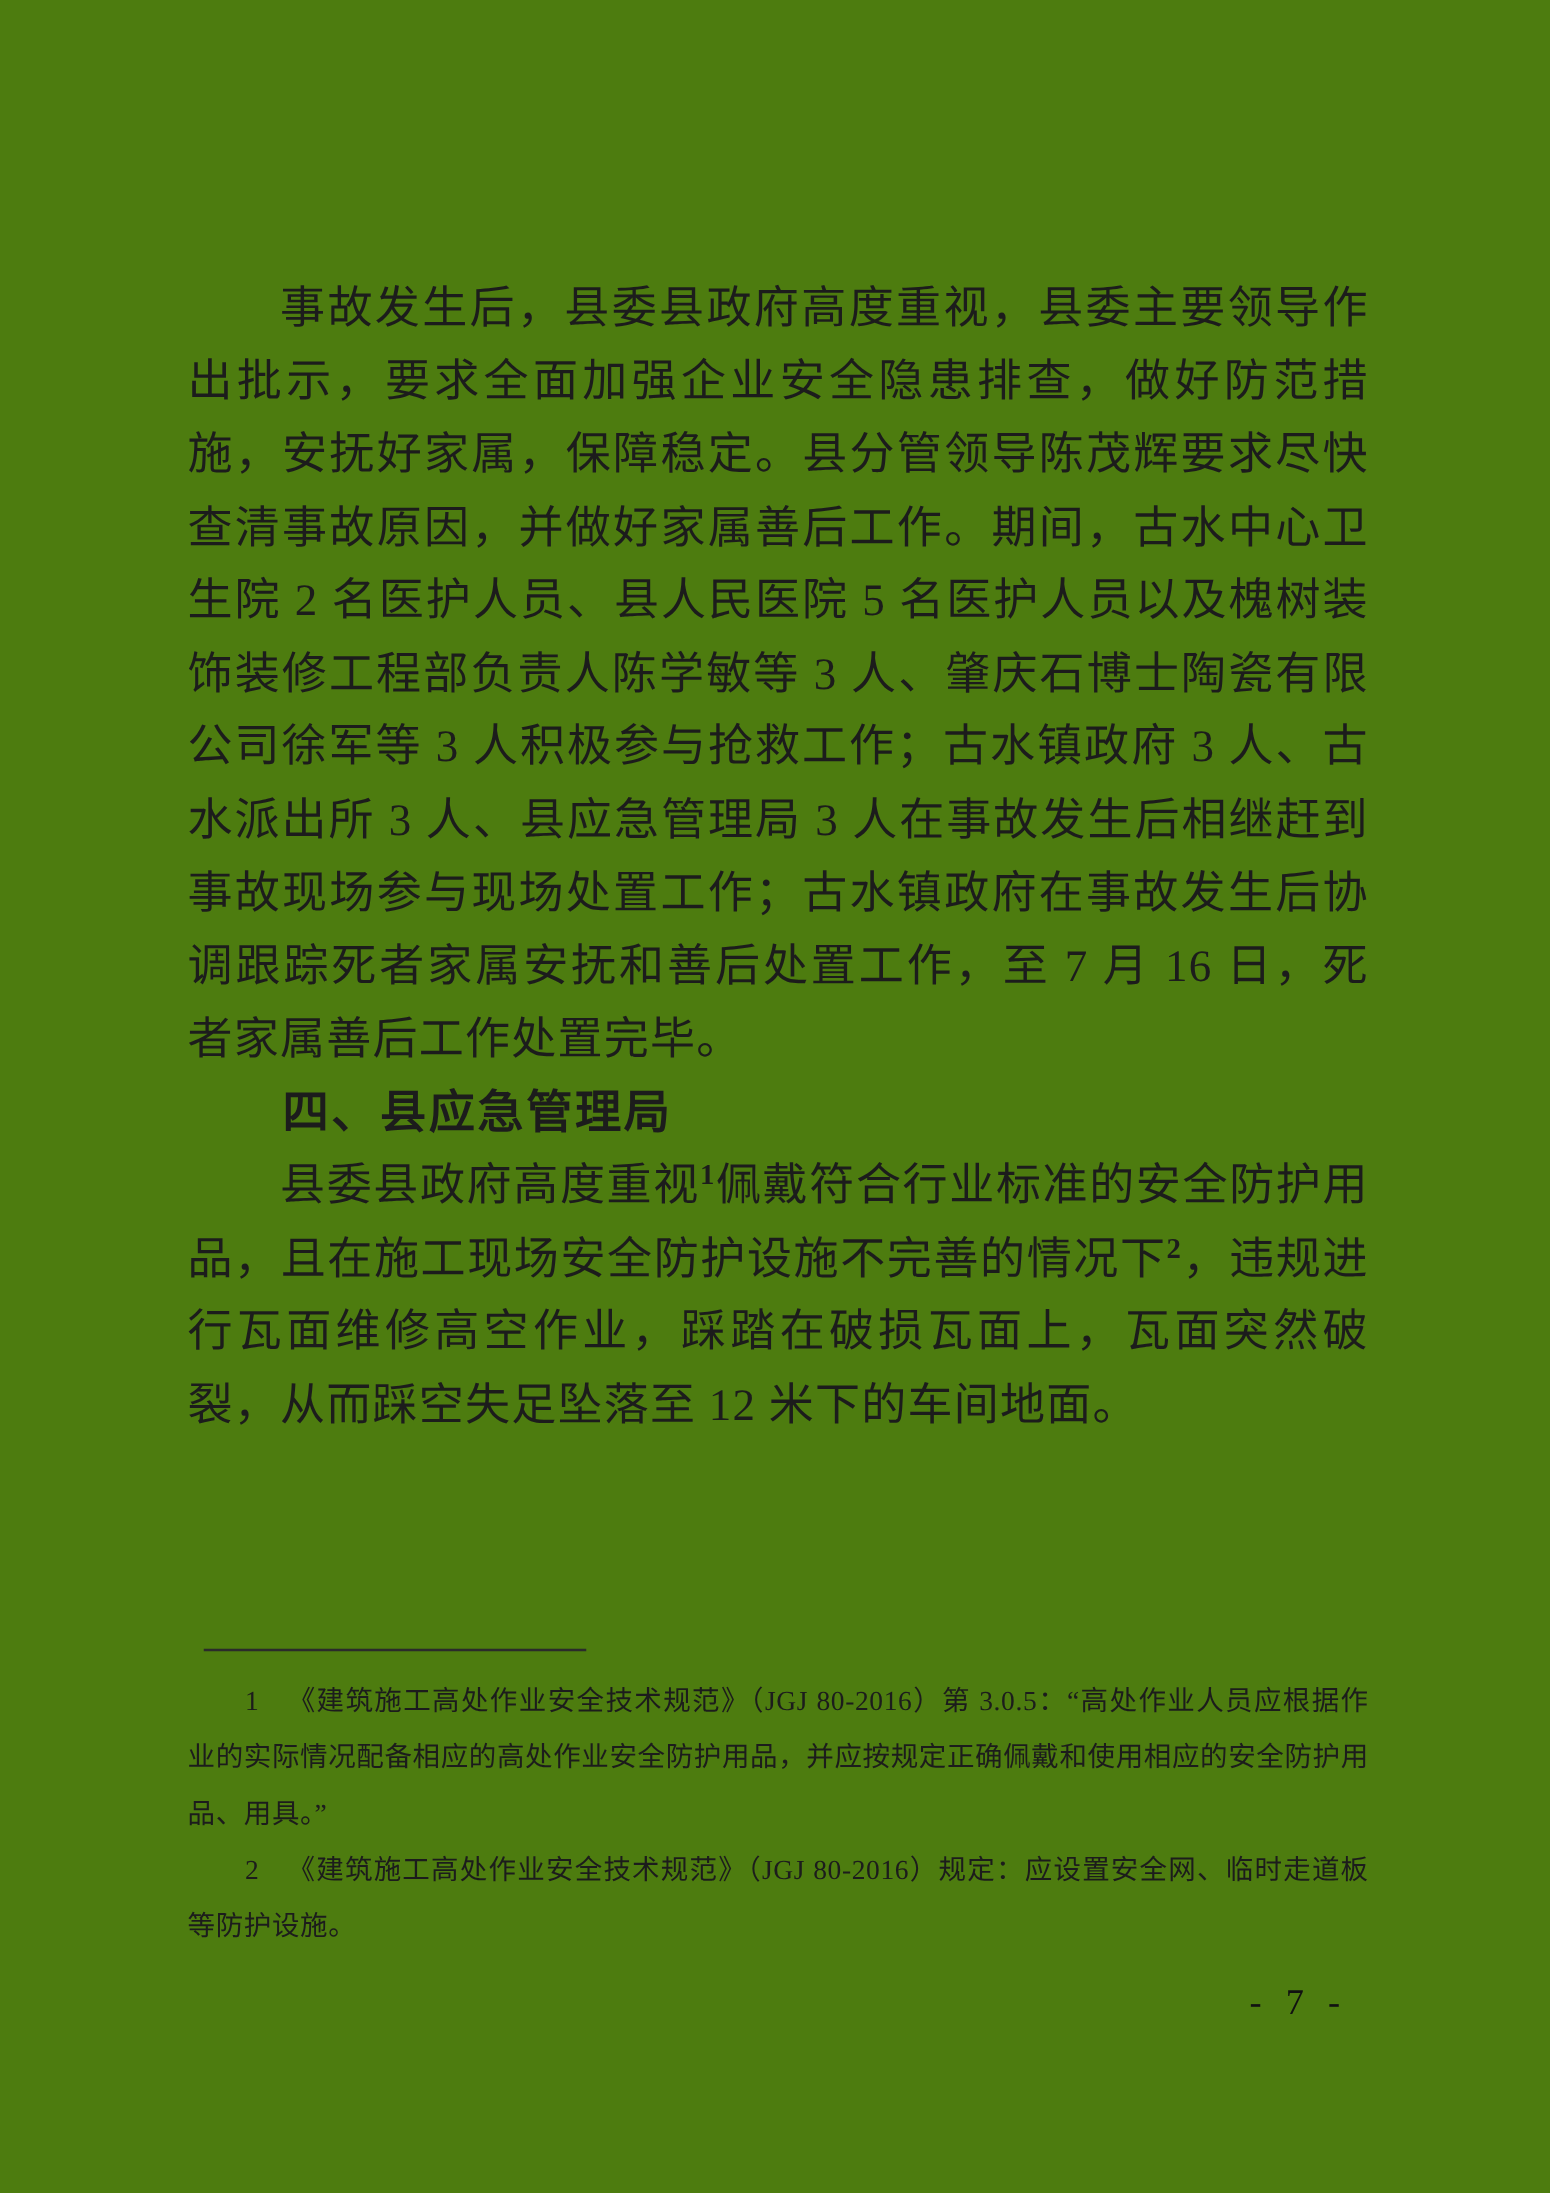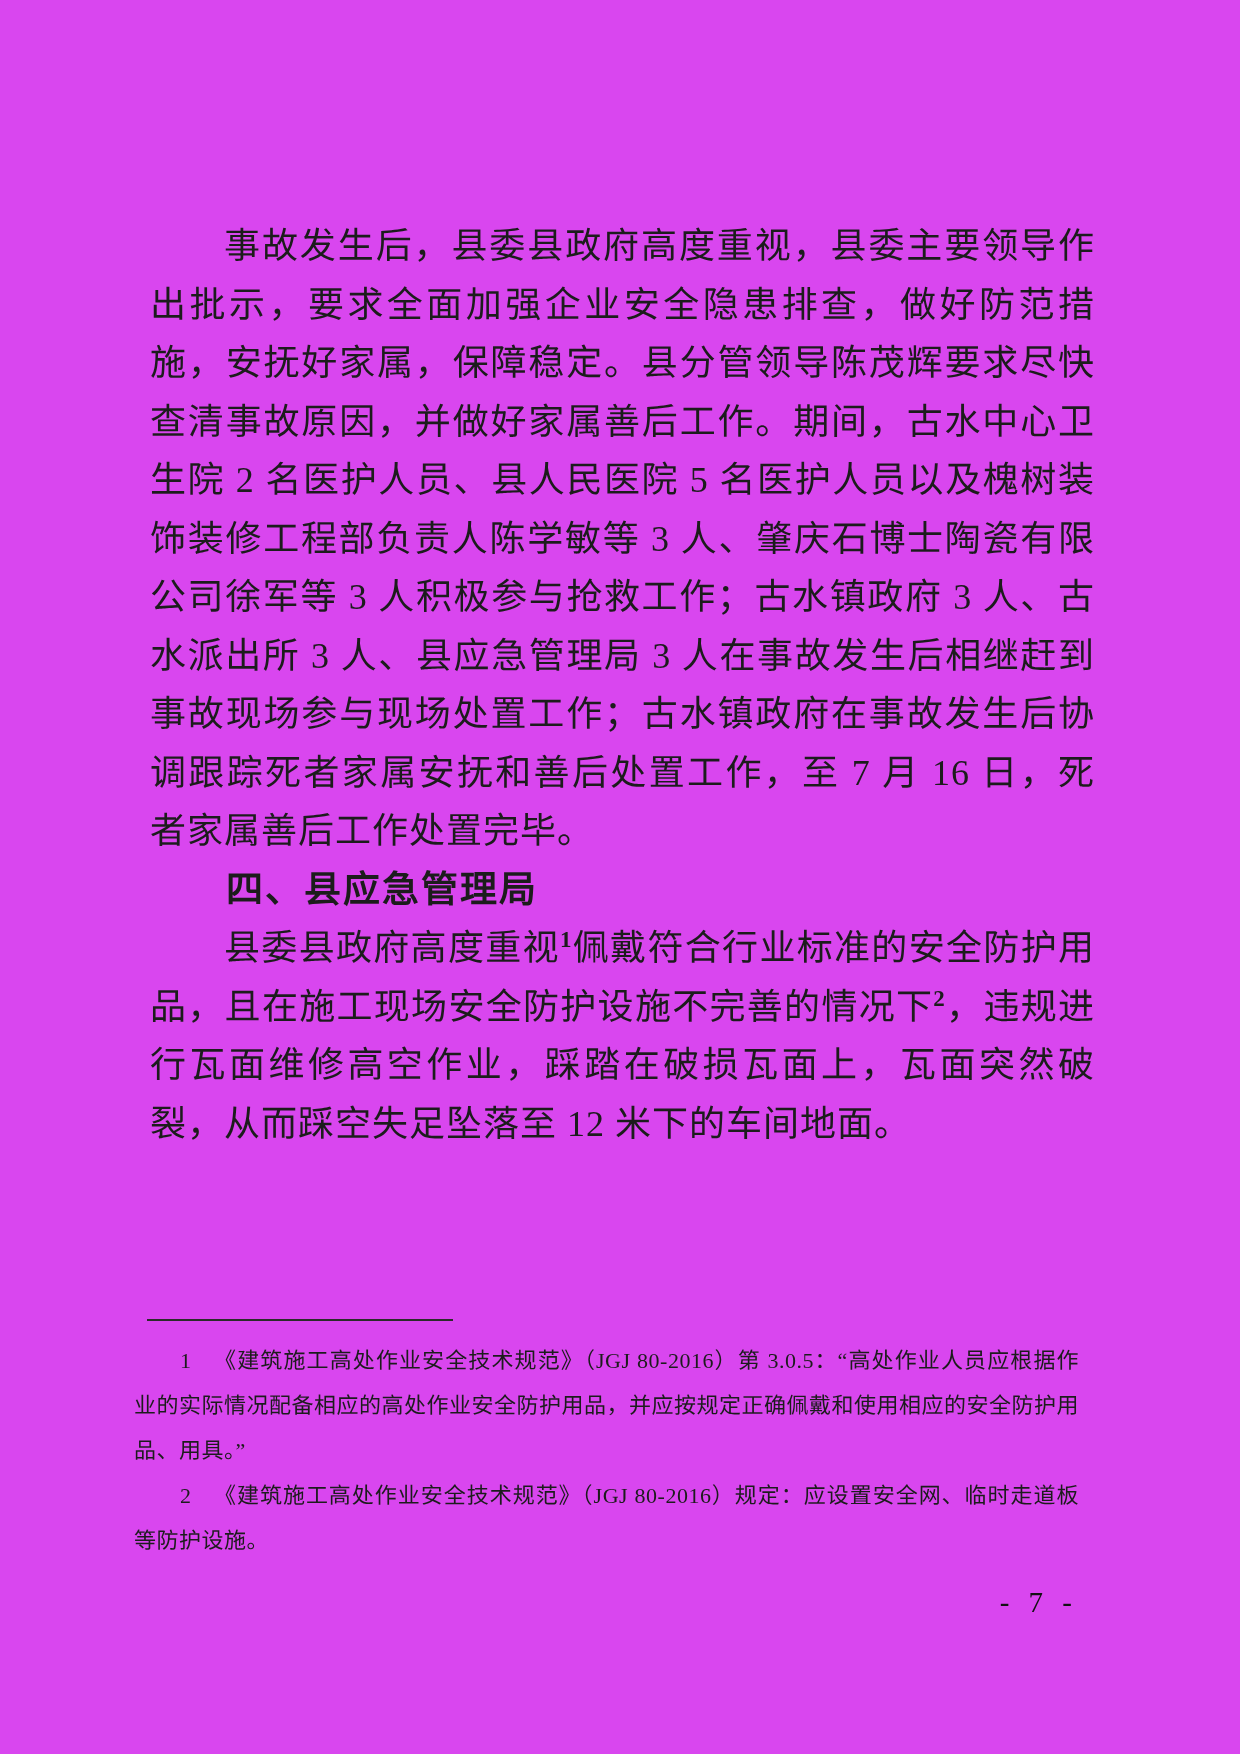--- a/index.html
+++ b/index.html
@@ -4,21 +4,21 @@
 <style>
   html, body {
     margin: 0;
     padding: 0;
     background: #ffffff;
   }
   .page {
     position: relative;
     width: 1240px;
     height: 1754px;
-    background: #d946ef;
+    background: #4d7c0f;
     color: #1c1c1c;
     font-family: "Liberation Serif", "DejaVu Serif", serif;
     overflow: hidden;
   }
   .content {
     position: absolute;
     top: 217px;
     left: 150px;
     width: 945px;
   }
@@ -50,21 +50,21 @@
   }
   sup.fnref {
     font-size: 23px;
     font-weight: bold;
     line-height: 0;
     vertical-align: super;
   }
   .footnotes {
     position: absolute;
     top: 1319px;
-    left: 134px;
+    left: 150px;
     width: 945px;
   }
   .fn-sep {
     width: 306px;
     margin-left: 13px;
     border-top: 2px solid #2b2b2b;
     height: 0;
   }
   .footnotes p.fn {
     margin: 0;

